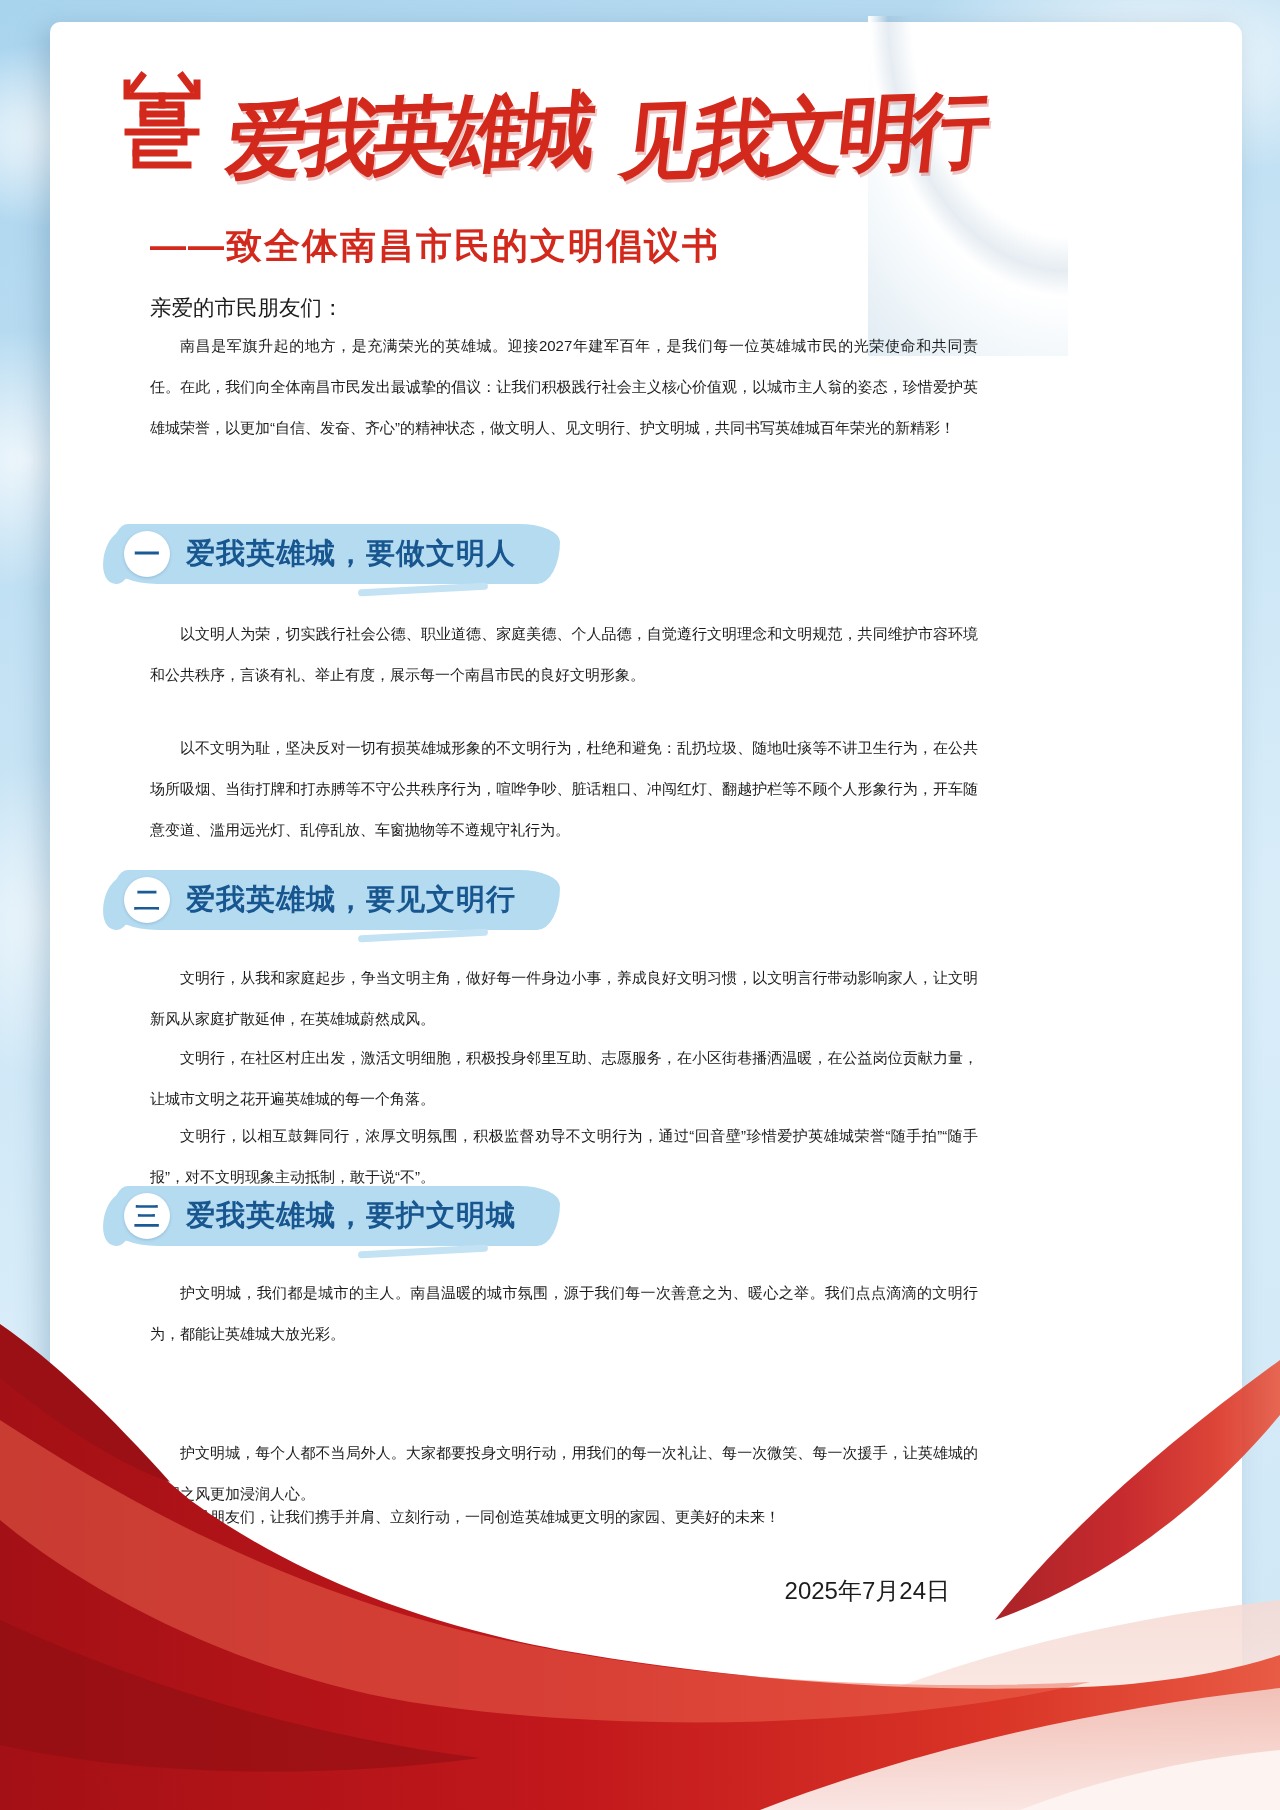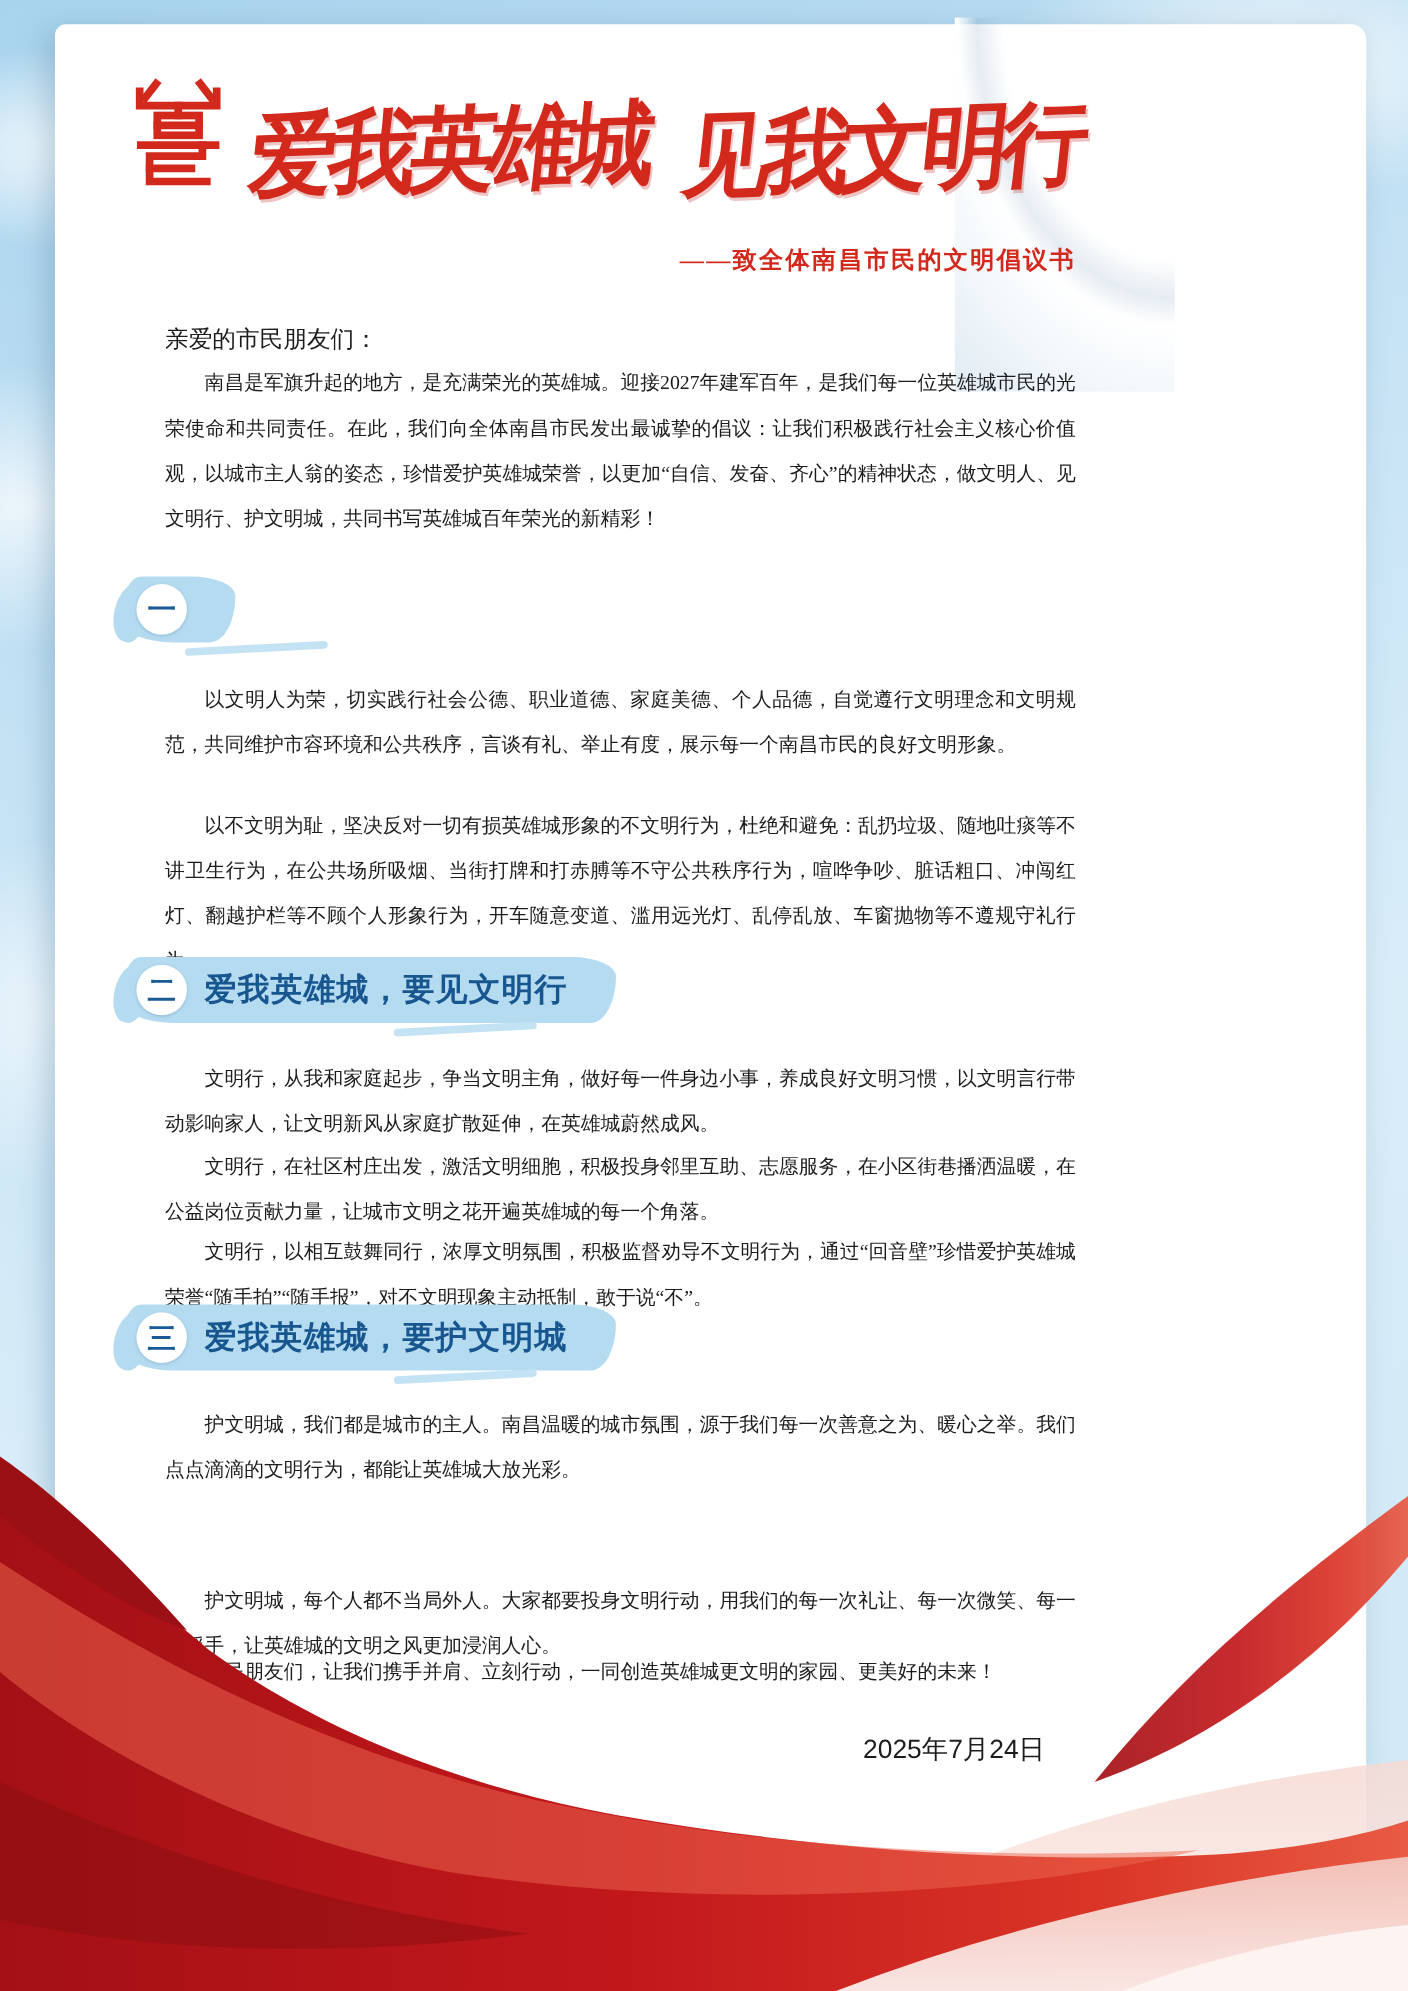--- a/index.html
+++ b/index.html
@@ -20,25 +20,25 @@
         background:radial-gradient(150% 125% at 100% 0%,
           rgba(255,255,255,0) 52%, rgba(140,170,195,.22) 60%,
           rgba(255,255,255,.97) 66%, #f3f8fb 80%, #e3edf4 100%);}
   
   .logo{position:absolute;left:112px;top:70px;width:100px;height:104px;}
   .title{position:absolute;left:228px;top:84px;width:700px;white-space:nowrap;
          color:#d3291d;font-weight:700;font-size:79px;letter-spacing:-7px;}
   .title .t{display:inline-block;transform:skewX(-8deg) rotate(-2deg) scaleY(1.06);
             text-shadow:2px 3px 0 rgba(180,25,18,.25);}
   .title .t2{margin-left:34px;}
-  .subtitle{position:absolute;left:150px;top:222px;width:828px;text-align:right;
-            color:#d3291d;font-weight:700;font-size:22px;letter-spacing:2px;font-family:Liberation Serif, serif;}
+  .subtitle{position:absolute;left:150px;top:222px;width:828px;text-align:left;
+            color:#d3291d;font-weight:700;font-size:36px;letter-spacing:2px;}
   
-  .para{position:absolute;left:150px;width:828px;font-size:18px;line-height:41px;
-        color:#1c1c1c;text-align:justify;text-indent:2em;font-family:Liberation Serif, serif;}
+  .para{position:absolute;left:150px;width:828px;font-size:15px;line-height:41px;
+        color:#1c1c1c;text-align:justify;text-indent:2em;}
   .salutation{position:absolute;left:150px;top:288px;width:828px;font-size:21.5px;
               line-height:41px;color:#1c1c1c;}
   
   .badge{position:absolute;left:112px;height:60px;display:flex;align-items:center;
          padding:0 44px 0 12px;background:#b5dbf1;
          border-radius:18px 46px 26px 52px / 34px 20px 48px 22px;}
   .badge::before{content:"";position:absolute;left:-8px;top:6px;width:30px;height:54px;
          background:#b5dbf1;border-radius:60% 40% 50% 60%;transform:rotate(14deg);}
   .badge::after{content:"";position:absolute;left:55%;bottom:-9px;width:130px;height:7px;
          background:#c3e2f3;border-radius:4px;transform:rotate(-3deg);}
@@ -87,20 +87,21 @@
   </div>
 
   <div class="subtitle">——致全体南昌市民的文明倡议书</div>
 
   <div class="salutation">亲爱的市民朋友们：</div>
 
   <p class="para" style="top:310px">南昌是军旗升起的地方，是充满荣光的英雄城。迎接2027年建军百年，是我们每一位英雄城市民的光荣使命和共同责任。在此，我们向全体南昌市民发出最诚挚的倡议：让我们积极践行社会主义核心价值观，以城市主人翁的姿态，珍惜爱护英雄城荣誉，以更加“自信、发奋、齐心”的精神状态，做文明人、见文明行、护文明城，共同书写英雄城百年荣光的新精彩！</p>
 
   <div class="badge" style="top:524px">
     <span class="num">一</span>
+    <span class="label">爱我英雄城，要做文明人</span>
   </div>
   <p class="para" style="top:598px">以文明人为荣，切实践行社会公德、职业道德、家庭美德、个人品德，自觉遵行文明理念和文明规范，共同维护市容环境和公共秩序，言谈有礼、举止有度，展示每一个南昌市民的良好文明形象。</p>
   <p class="para" style="top:712px">以不文明为耻，坚决反对一切有损英雄城形象的不文明行为，杜绝和避免：乱扔垃圾、随地吐痰等不讲卫生行为，在公共场所吸烟、当街打牌和打赤膊等不守公共秩序行为，喧哗争吵、脏话粗口、冲闯红灯、翻越护栏等不顾个人形象行为，开车随意变道、滥用远光灯、乱停乱放、车窗抛物等不遵规守礼行为。</p>
 
   <div class="badge" style="top:870px">
     <span class="num">二</span>
     <span class="label">爱我英雄城，要见文明行</span>
   </div>
   <p class="para" style="top:942px">文明行，从我和家庭起步，争当文明主角，做好每一件身边小事，养成良好文明习惯，以文明言行带动影响家人，让文明新风从家庭扩散延伸，在英雄城蔚然成风。</p>
   <p class="para" style="top:1022px">文明行，在社区村庄出发，激活文明细胞，积极投身邻里互助、志愿服务，在小区街巷播洒温暖，在公益岗位贡献力量，让城市文明之花开遍英雄城的每一个角落。</p>

